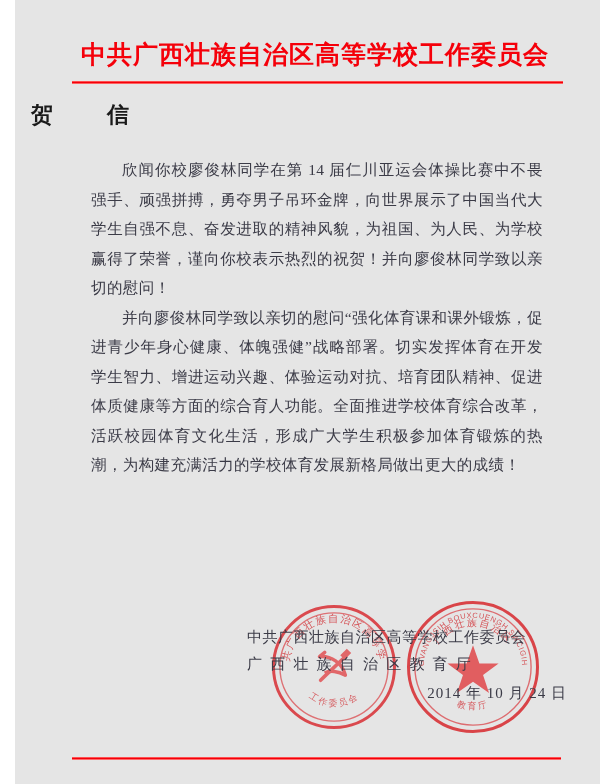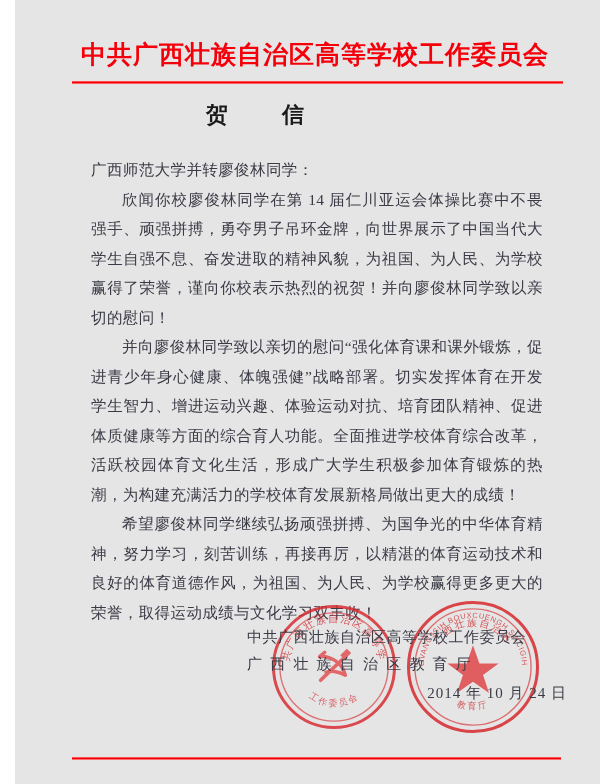--- a/index.html
+++ b/index.html
@@ -52,21 +52,20 @@
     border-top: 1px solid #ff4d4d;
     border-bottom: 1px solid #ff6060;
     box-sizing: border-box;
   }
 
   .doc-title {
     position: absolute;
     left: 0;
     top: 100px;
     width: 480px;
-    text-align: center;
     font-size: 22px;
     font-weight: bold;
     color: #1a1a1a;
     letter-spacing: 16px;
     text-indent: 16px;
     font-family: "Liberation Serif", "DejaVu Serif", serif;
   }
 
   
   .body-block {
@@ -164,24 +163,22 @@
 
   <div class="letterhead">
     <div class="letterhead-title">中共广西壮族自治区高等学校工作委员会</div>
   </div>
 
   <div class="rule-top"></div>
 
   <div class="doc-title">贺　信</div>
 
   <div class="body-block">
-    <p class="salutation">广西师范大学并转廖俊林同学：</p>
     <p class="para">欣闻你校廖俊林同学在第 14 届仁川亚运会体操比赛中不畏强手、顽强拼搏，勇夺男子吊环金牌，向世界展示了中国当代大学生自强不息、奋发进取的精神风貌，为祖国、为人民、为学校赢得了荣誉，谨向你校表示热烈的祝贺！并向廖俊林同学致以亲切的慰问！</p>
     <p class="para">并向廖俊林同学致以亲切的慰问“强化体育课和课外锻炼，促进青少年身心健康、体魄强健”战略部署。切实发挥体育在开发学生智力、增进运动兴趣、体验运动对抗、培育团队精神、促进体质健康等方面的综合育人功能。全面推进学校体育综合改革，活跃校园体育文化生活，形成广大学生积极参加体育锻炼的热潮，为构建充满活力的学校体育发展新格局做出更大的成绩！</p>
-    <p class="para">希望廖俊林同学继续弘扬顽强拼搏、为国争光的中华体育精神，努力学习，刻苦训练，再接再厉，以精湛的体育运动技术和良好的体育道德作风，为祖国、为人民、为学校赢得更多更大的荣誉，取得运动成绩与文化学习双丰收！</p>
   </div>
 
   <div class="seal seal-party">
     <svg viewBox="0 0 120 120" xmlns="http://www.w3.org/2000/svg">
       <defs>
         <path id="ringPartyTop" d="M 60,60 m -46,0 a 46,46 0 1,1 92,0" fill="none"></path>
         <path id="ringPartyBot" d="M 60,60 m -40,0 a 40,40 0 1,0 80,0" fill="none"></path>
       </defs>
       <circle cx="60" cy="60" r="55" fill="none" stroke="#d8282d" stroke-width="1.4" opacity="0.75"></circle>
       <text font-size="10.5" fill="#cf2026" font-family="'Liberation Serif',serif" letter-spacing="1.6" opacity="0.9">

